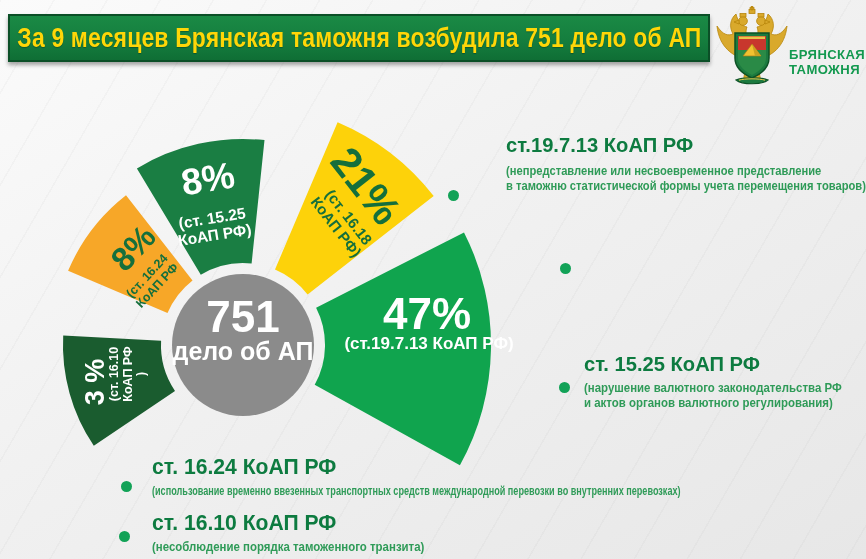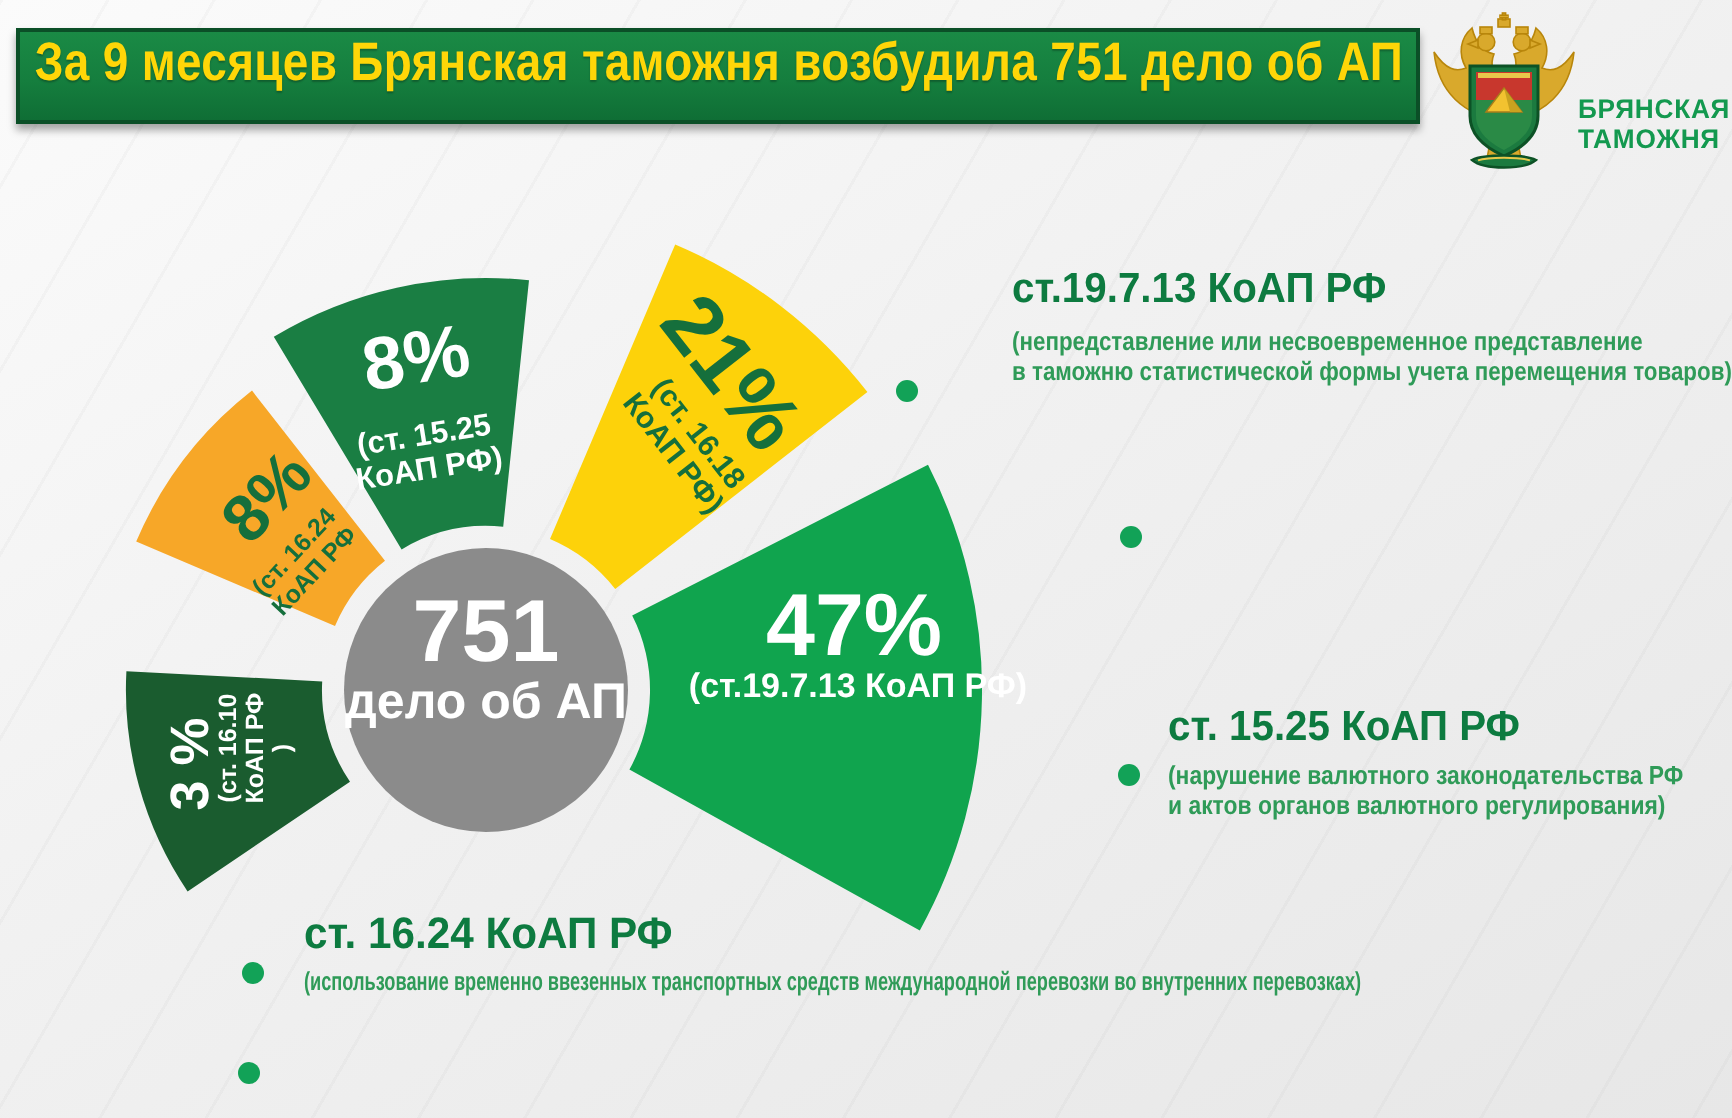--- a/index.html
+++ b/index.html
@@ -7,21 +7,21 @@
   #app{position:relative;width:866px;height:559px;
     background:
       repeating-linear-gradient(120deg, rgba(0,0,0,0.022) 0 1.5px, transparent 1.5px 46px),
       linear-gradient(150deg,#fbfbfb 0%,#f1f1f1 45%,#e7e7e7 100%);
   }
   
   .banner{position:absolute;left:8px;top:14px;width:702px;height:48px;
     background:linear-gradient(180deg,#1a8a45 0%,#157e3e 55%,#0f6e35 100%);
     border:2px solid #0b4f27;box-sizing:border-box;
     box-shadow:0 3px 4px rgba(0,0,0,0.35);
-    display:flex;align-items:flex-start;justify-content:center;}
+    display:flex;align-items:center;justify-content:center;}
   .banner-title{color:#ffd608;font-size:27px;font-weight:bold;white-space:nowrap;
     transform:scaleX(0.85);transform-origin:center;letter-spacing:0.2px;
     text-shadow:0 1px 1px rgba(0,0,0,0.25);}
   
   .logo{position:absolute;left:712px;top:4px;width:150px;height:90px;}
   .logo svg{position:absolute;left:0;top:2px;}
   .logo-text{position:absolute;left:77px;top:43px;color:#13994f;font-weight:bold;
     font-size:13.5px;line-height:15px;letter-spacing:0.4px;transform:scaleX(0.97);transform-origin:left;}
   
   #chart{position:absolute;left:0;top:0;}
@@ -143,20 +143,24 @@
     <div class="lg-title">ст. 15.25 КоАП РФ</div>
     <div class="lg-desc">(нарушение  валютного  законодательства  РФ</div>
     <div class="lg-desc">и актов органов валютного  регулирования)</div>
   </div>
 
   <div class="legend-block b4">
     <div class="lg-title">ст. 16.24 КоАП РФ</div>
     <div class="lg-desc">(использование временно  ввезенных  транспортных  средств международной  перевозки  во внутренних  перевозках)</div>
   </div>
 
+  <div class="legend-block b5">
+    <div class="lg-title">ст. 16.10 КоАП РФ</div>
+    <div class="lg-desc">(несоблюдение  порядка  таможенного  транзита)</div>
+  </div>
 
   <div class="bullet bl1"></div>
   <div class="bullet bl2"></div>
   <div class="bullet bl3"></div>
   <div class="bullet bl4"></div>
   <div class="bullet bl5"></div>
 
 </div>
 
 </body></html>

